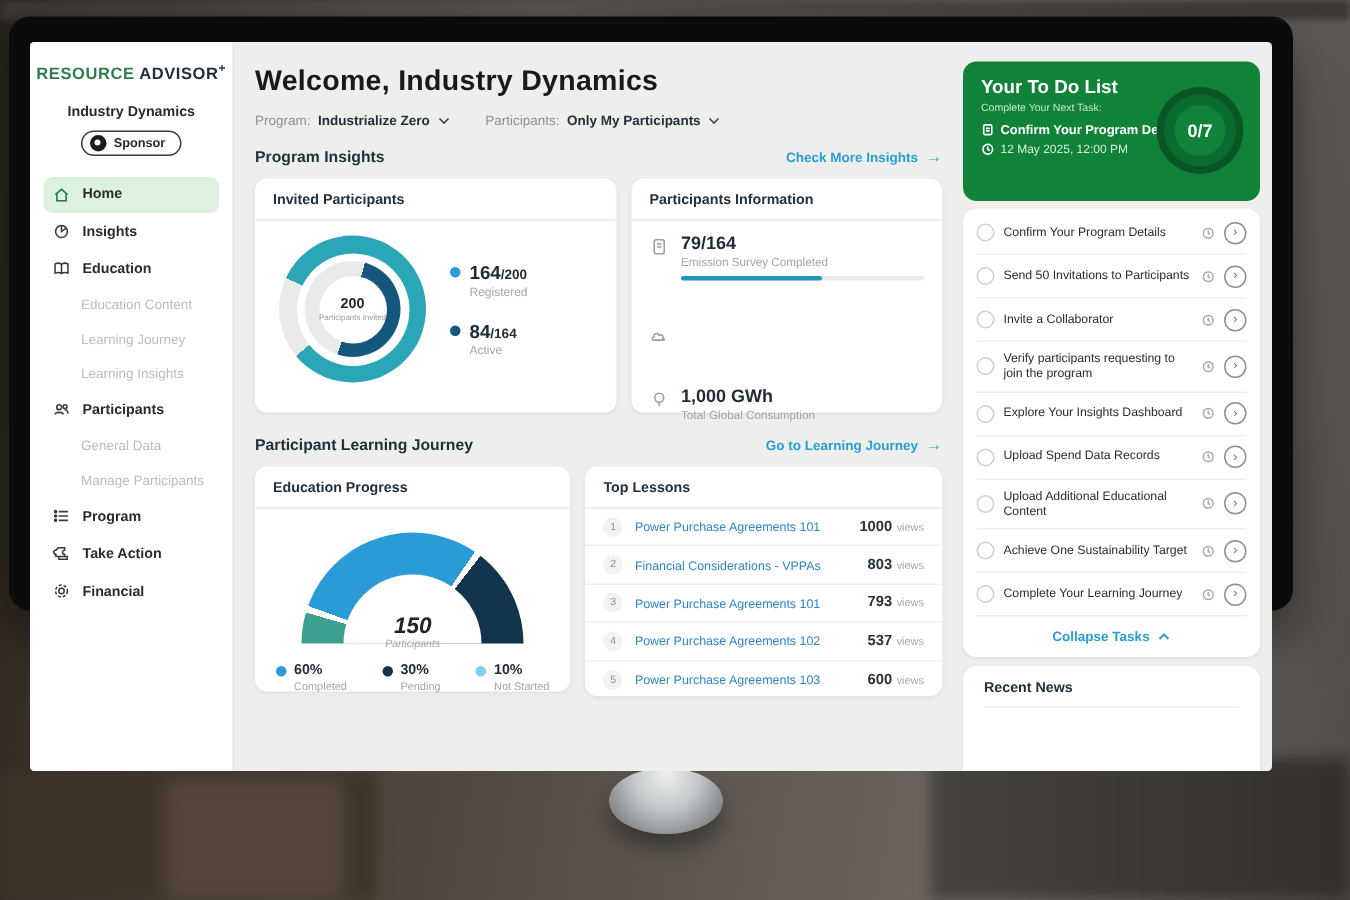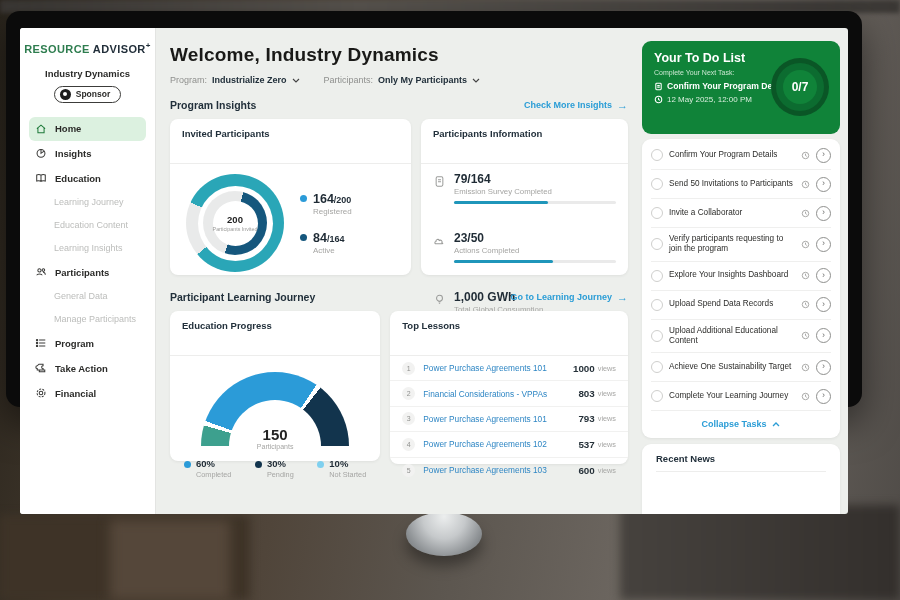--- a/index.html
+++ b/index.html
@@ -50,21 +50,21 @@
   .filter { display:flex; align-items:center; gap:5px; cursor:pointer; }
   .f-label { font-size:9px; color:#8f908e; }
   .f-value { font-size:9px; font-weight:bold; color:#22303b; }
   .section-row { display:flex; justify-content:space-between; align-items:center; margin-top:14px; }
   .section-row.second { margin-top:16px; }
   .sec-title { font-size:10.5px; font-weight:bold; color:#22303b; }
   .link { display:flex; align-items:center; gap:5px; font-size:9px; font-weight:bold; color:#2b9dd6; cursor:pointer; text-decoration:none; }
   .arrow { font-size:11px; color:#2b9dd6; }
   .cards-row { display:flex; gap:10px; margin-top:8px; }
   .card { background:#fff; border-radius:8px; box-shadow:0 1px 3px rgba(40,40,40,.07); }
-  .card-title { font-size:9.5px; font-weight:bold; color:#22303b; padding:9px 12px 24px; border-bottom:1px solid #ededec; }
+  .card-title { font-size:9.5px; font-weight:bold; color:#22303b; padding:9px 12px 7px; border-bottom:1px solid #ededec; }
 
   
   .card-invited { width:248px; height:156px; }
   .ci-body { display:flex; align-items:center; padding:10px 10px 0 16px; }
   .donut-outer { width:98px; height:98px; border-radius:50%; display:grid; place-items:center; }
   .donut-outer-hole { width:75px; height:75px; border-radius:50%; background:#fff; display:grid; place-items:center; }
   .donut-inner { width:64px; height:64px; border-radius:50%; display:grid; place-items:center; }
   .donut-center { width:45px; height:45px; border-radius:50%; background:#fff; display:flex; flex-direction:column; align-items:center; justify-content:center; }
   .dc-value { font-size:9.5px; font-weight:bold; color:#232323; }
   .dc-label { font-size:5.3px; color:#9a9a98; text-align:center; line-height:1.25; margin-top:1px; }
@@ -83,21 +83,21 @@
   .stat-value { font-size:12px; font-weight:bold; color:#1f2b35; }
   .stat-label { font-size:7.8px; color:#a5a5a3; margin-top:1px; }
   .bar { margin-top:5px; width:162px; height:3px; border-radius:2px; background:#eaeaea; }
   .bar-fill { height:3px; border-radius:2px; background:#1f96ba; }
 
   
   .card-edu { width:214px; height:150px; }
   .gauge-wrap { position:relative; width:148px; height:74px; margin:16px auto 0; }
   .gauge { position:absolute; inset:0; border-radius:148px 148px 0 0; }
   .gauge-mask { position:absolute; left:28px; top:28px; width:92px; height:46px; background:#fff; border-radius:92px 92px 0 0; }
-  .gauge-center { position:absolute; left:0; right:0; bottom:-4px; text-align:center; }
+  .gauge-center { position:absolute; left:0; right:0; bottom:-4px; text-align:center;font-style:italic; }
   .gc-value { font-size:15px; font-weight:bold; color:#232323; }
   .gc-label { font-size:7px; color:#a5a5a3; }
   .edu-legend { display:flex; justify-content:space-between; padding:12px 14px 0; }
   .el-item { display:flex; gap:5px; }
   .el-value { font-size:9.5px; font-weight:bold; color:#1f2b35; }
   .el-label { font-size:7.3px; color:#a5a5a3; margin-top:1px; }
 
   
   .card-lessons { width:242px; height:153px; }
   .lesson-row { display:flex; align-items:center; height:25.4px; padding:0 12px; border-bottom:1px solid #f1f1f0; }
@@ -177,24 +177,24 @@
             </svg>
           <span>Insights</span>
         </div>
         <div class="nav-item">
           <svg viewBox="0 0 14 14">
               <path d="M2 3.4 C3.8 2.6 5.6 2.7 7 3.7 C8.4 2.7 10.2 2.6 12 3.4 V10.6 C10.2 9.9 8.4 9.9 7 10.9 C5.6 9.9 3.8 9.9 2 10.6 Z M7 3.7 V10.9"></path>
             </svg>
           <span>Education</span>
         </div>
         <div class="nav-sub">
+            <span>Education Content</span>
+          </div>
+        <div class="nav-sub">
             <span>Learning Journey</span>
-          </div>
-        <div class="nav-sub">
-            <span>Education Content</span>
           </div>
         <div class="nav-sub">
             <span>Learning Insights</span>
           </div>
         <div class="nav-item">
           <svg viewBox="0 0 14 14">
               <circle cx="5.2" cy="5.2" r="1.9"></circle>
               <path d="M2 10.8 C2.4 8.7 8 8.7 8.4 10.8"></path>
               <circle cx="9.8" cy="4.8" r="1.5"></circle>
               <path d="M9.4 7.2 C11 7.2 11.9 8.4 12.1 10.2"></path>
@@ -307,27 +307,20 @@
                 <div class="stat-label">Emission Survey Completed</div>
                 <div class="bar">
                     <div class="bar-fill" style="width: 58%;"></div>
                   </div>
               </div>
             </div>
             <div class="stat">
               <svg viewBox="0 0 14 14">
                   <path d="M3 10.5 C1.6 10.5 1.6 8.2 3.2 8.1 C2.8 5.7 6 5 6.8 7 C8.6 5.9 10.4 7.6 9.6 9.3 C11 9.5 10.8 10.5 9.8 10.5 Z"></path>
                 </svg>
-              <div>
-                <div class="stat-value">23/50</div>
-                <div class="stat-label">Actions Completed</div>
-                <div class="bar">
-                    <div class="bar-fill" style="width: 61%;"></div>
-                  </div>
-              </div>
             </div>
             <div class="stat">
               <svg viewBox="0 0 14 14">
                   <circle cx="7" cy="5.6" r="3.2"></circle>
                   <path d="M5.9 9.4 H8.1 M6.3 11 H7.7"></path>
                 </svg>
               <div>
                 <div class="stat-value">1,000 GWh</div>
                 <div class="stat-label">Total Global Consumption</div>
               </div>

